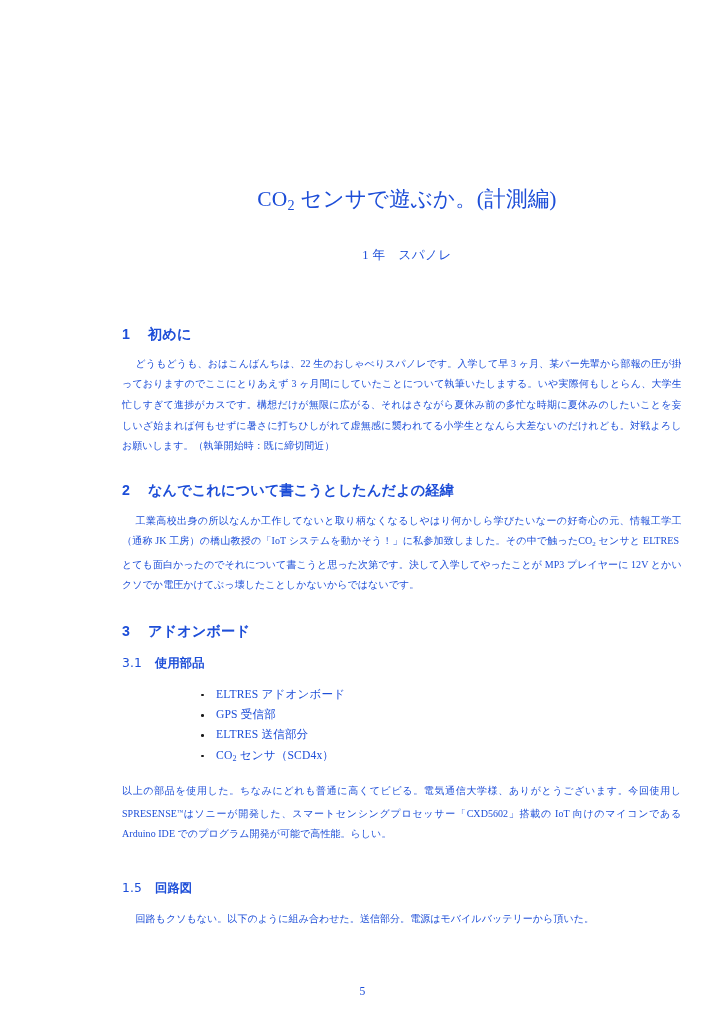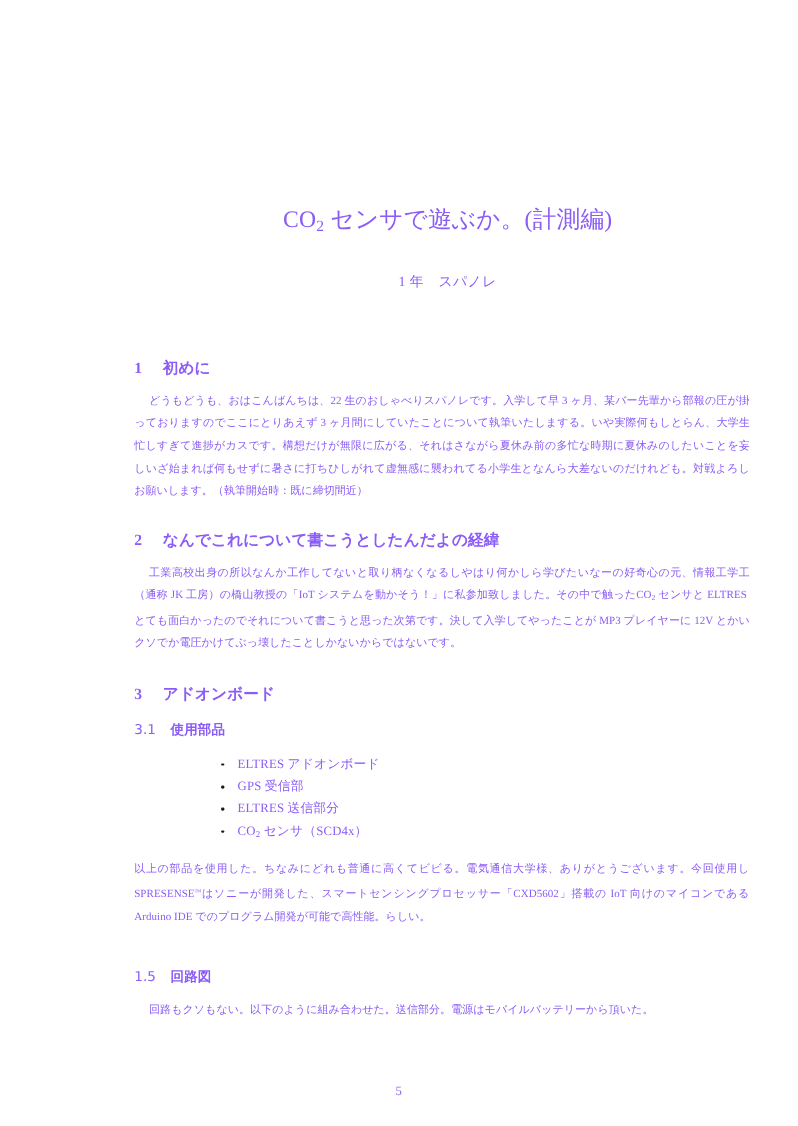--- a/index.html
+++ b/index.html
@@ -8,21 +8,21 @@
     background: #ffffff;
   }
   .page {
     position: relative;
     width: 637px;
     height: 1024px;
     background: #ffffff;
     margin: 0 auto;
     overflow: hidden;
     font-family: "Liberation Serif", "DejaVu Serif", serif;
-    color: #8b5cf6;
+    color: #1d4ed8;
   }
   .content {
     position: absolute;
     left: 78px;
     top: 0;
     width: 570px;
   }
 
   
   .doc-title {
@@ -42,21 +42,21 @@
   .doc-author {
     text-align: center;
     font-size: 12.6px;
     margin: 0;
     padding-top: 32px;
     letter-spacing: 0.4px;
   }
 
   
   h2.sec {
-    font-family: Liberation Serif, serif;
+    font-family: Liberation Sans, sans-serif;
     font-size: 14.2px;
     font-weight: bold;
     margin: 0;
     padding: 0;
     letter-spacing: 0.1px;
     line-height: 1.2;
   }
   h3.subsec {
     font-family: "DejaVu Sans", "Liberation Sans", sans-serif;
     font-size: 12.3px;

